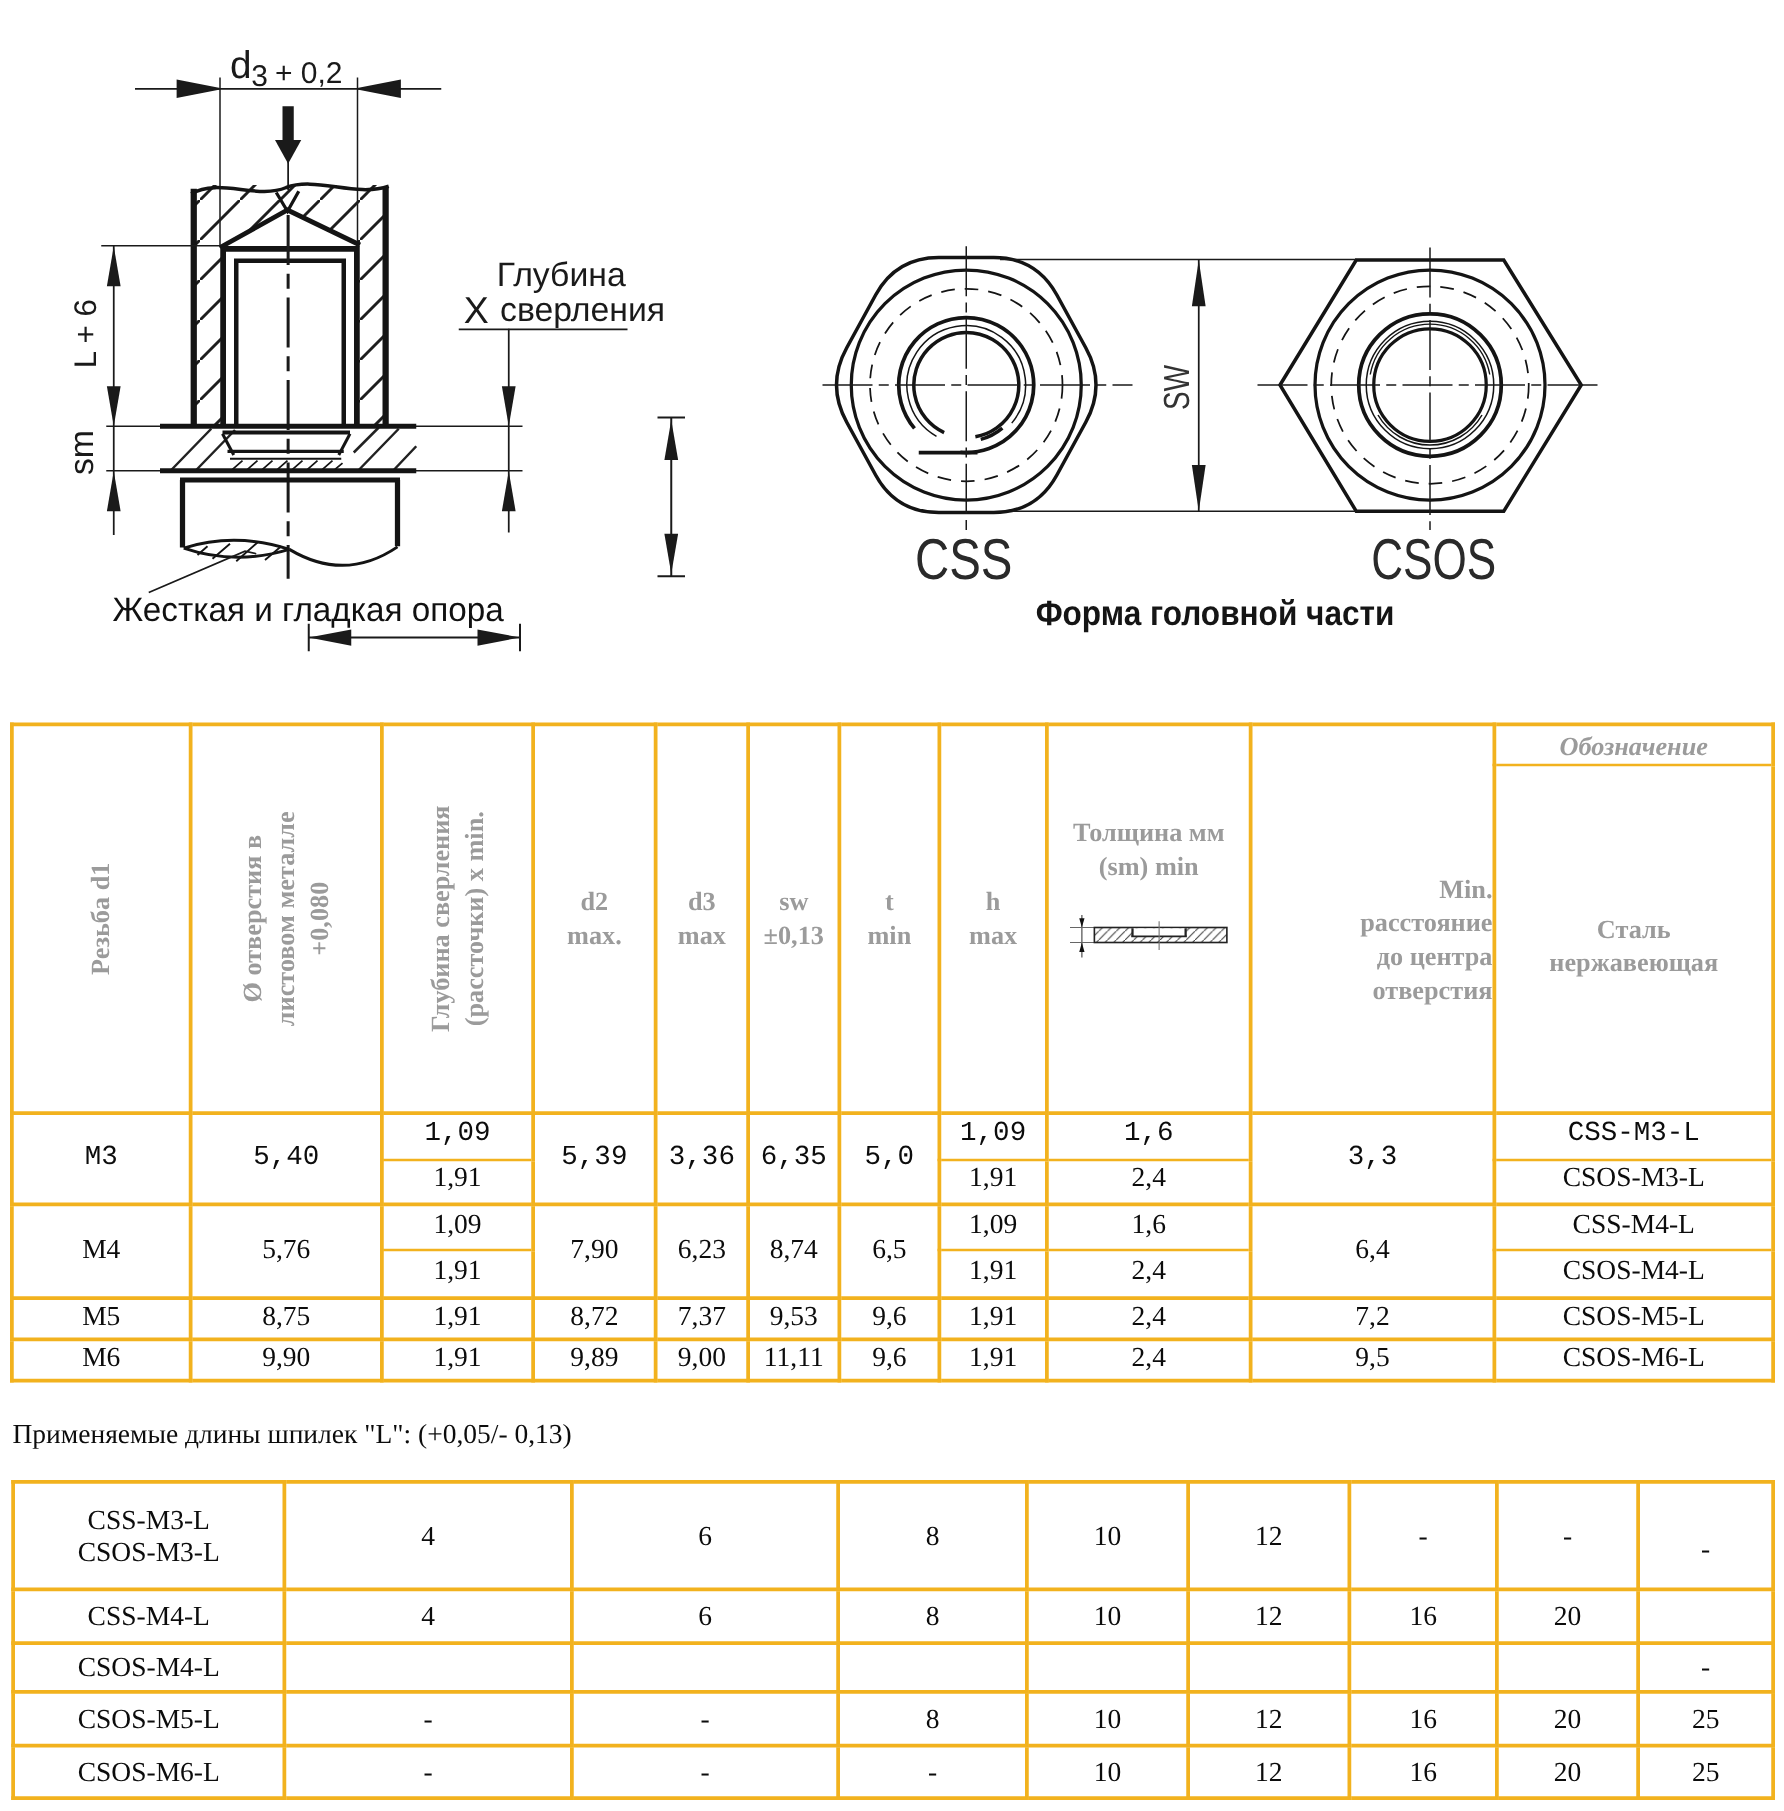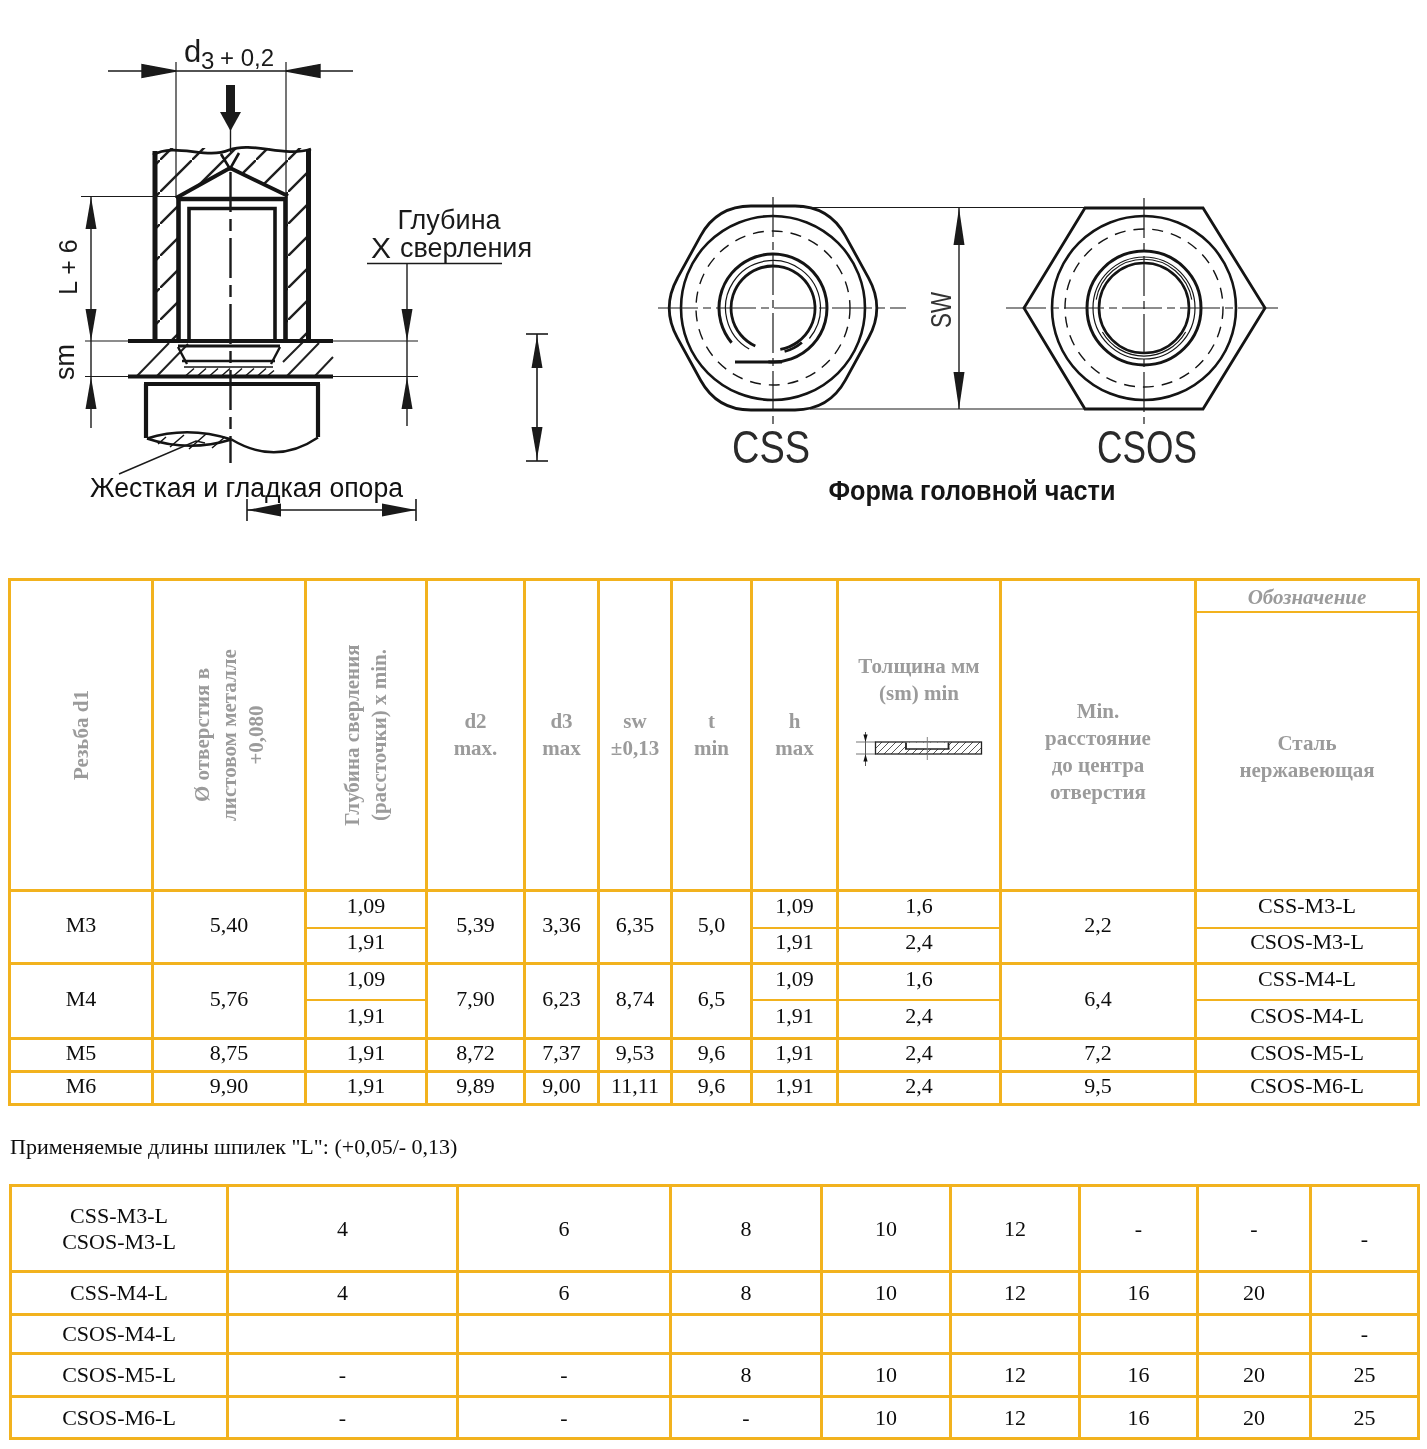--- a/index.html
+++ b/index.html
@@ -241,43 +241,43 @@
         <rect x="31.5" y="11" width="106" height="12" fill="url(#h7)"></rect>
         <rect x="31.5" y="11" width="106" height="12" fill="none" stroke="#222" stroke-width="1.3"></rect>
         <rect x="62" y="11.7" width="42.5" height="6.3" fill="#fff" stroke="none"></rect>
         <line x1="61" y1="18" x2="105.5" y2="18" stroke="#222" stroke-width="1.4"></line>
         <line x1="62" y1="11.5" x2="62" y2="18" stroke="#222" stroke-width="1.8"></line>
         <line x1="104.5" y1="11.5" x2="104.5" y2="18" stroke="#222" stroke-width="1.8"></line>
         <line x1="83.3" y1="6" x2="83.3" y2="29" stroke="#777" stroke-width="0.9"></line>
       </svg></div>
     </td>
     <td class="hdr" rowspan="2">
-            <div style="margin-top:35px;">Min.<br>расстояние<br>до центра<br>отверстия</div>
+            <div style="margin-top:35px;text-align:right;">Min.<br>расстояние<br>до центра<br>отверстия</div>
           </td>
     <td class="hdr thb" style="height:30px;vertical-align:top;">
             <div style="margin-top:3px;font-style:italic;">Обозначение</div>
           </td>
   </tr>
   <tr style="height:278px;">
     <td class="hdr tht">
             <div style="margin-top:12px;">Сталь<br>нержавеющая</div>
           </td>
   </tr>
 
-  <tr style="height:38px;">
+  <tr style="height:38px;font-family:Liberation Mono, monospace;">
     <td rowspan="2">M3</td>
           <td rowspan="2">5,40</td>
     <td class="thb">1,09</td>
     <td rowspan="2">5,39</td>
           <td rowspan="2">3,36</td>
           <td rowspan="2">6,35</td>
           <td rowspan="2">5,0</td>
     <td class="thb">1,09</td>
           <td class="thb">1,6</td>
-    <td rowspan="2">2,2</td>
+    <td rowspan="2">3,3</td>
     <td class="thb">CSS-M3-L</td>
   </tr>
   <tr style="height:35px;">
     <td class="tht">1,91</td>
           <td class="tht">1,91</td>
           <td class="tht">2,4</td>
           <td class="tht">CSOS-M3-L</td>
   </tr>
 
   <tr style="height:37px;">

